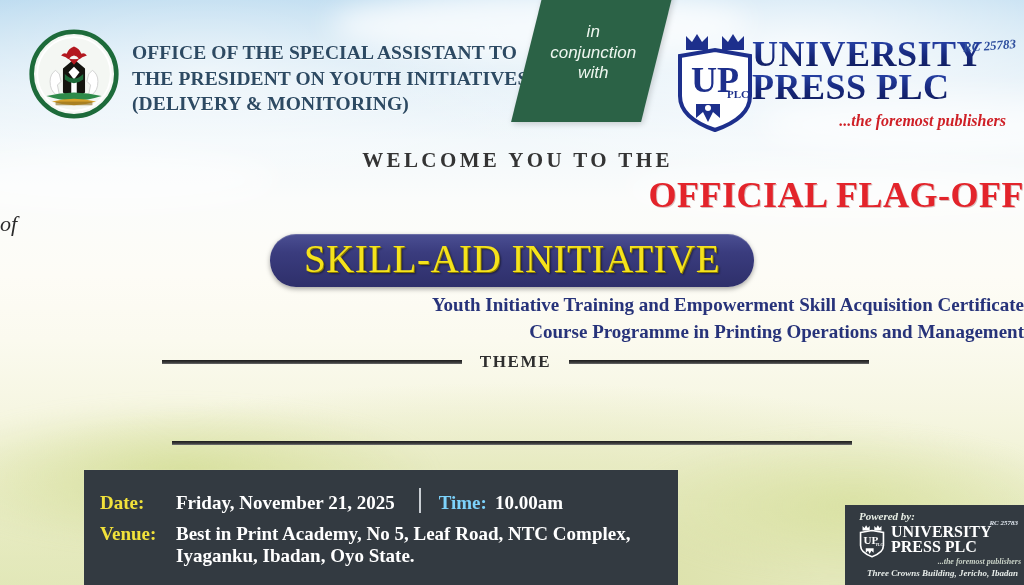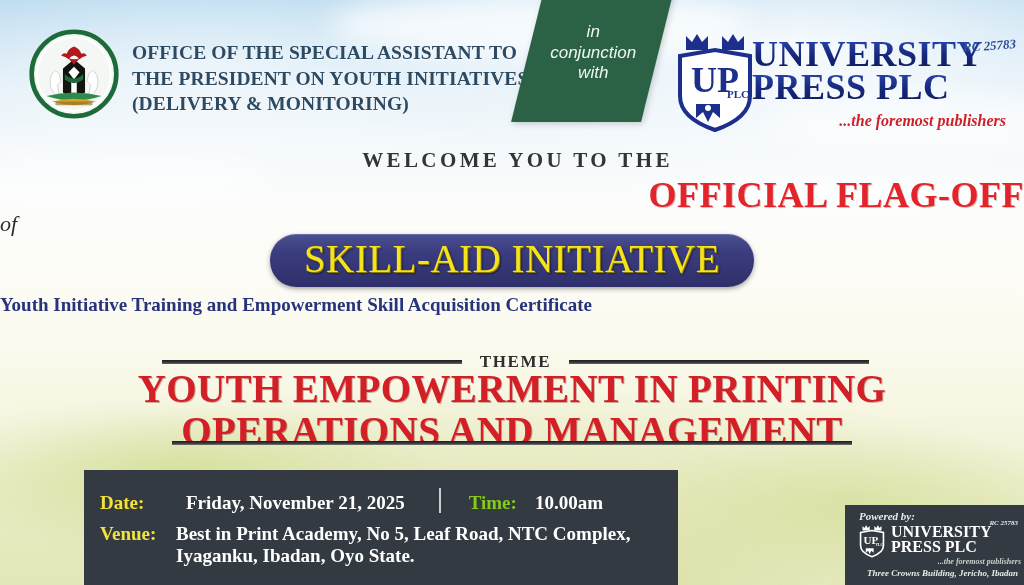--- a/index.html
+++ b/index.html
@@ -113,21 +113,21 @@
   }
   #pill-text {
     font-family:"Liberation Serif", serif; font-weight:normal;
     font-size:39px; line-height:1.02; letter-spacing:.5px;
     color:#f5e31c;
     text-shadow:1px 1px 0 #8a7a00, 2px 2px 2px rgba(0,0,0,.45);
     white-space:nowrap;
   }
 
   #subtitle {
-    position:absolute; left:0; top:292px; width:1024px; text-align:left;
+    position:absolute; left:0; top:292px; width:1024px; text-align:right;
     font-family:"Liberation Serif", serif; font-weight:bold;
     font-size:19px; line-height:1.42; color:#27337a;
   }
   #subtitle span { display:block; }
 
   #theme-row {
     position:absolute; left:0; top:352px; width:1024px;
     display:flex; align-items:center; justify-content:center; gap:18px;padding-left:7px;
   }
   #theme-row .rule {
@@ -160,26 +160,26 @@
     box-shadow:0 0 0 1px rgba(255,255,255,.06);
     padding:14px 0 0 16px;
     color:#ffffff;
     font-family:"Liberation Serif", serif;
   }
   .drow { display:flex; align-items:baseline; }
   .dlabel {
     color:#f2e23a; font-weight:bold; font-size:19px; width:76px; flex:0 0 76px;
   }
   .dval { font-weight:bold; font-size:19px; white-space:nowrap; }
-  #row1 { margin-bottom:9px;gap:10px; }
+  #row1 { margin-bottom:9px; }
   #divider-v {
     display:inline-block; width:2px; height:25px; background:#c9ced3;
     margin:0 18px 0 24px; position:relative; top:4px;
   }
-  #time-label { color:#84cc16; font-weight:bold; font-size:19px; margin-right:8px; }
+  #time-label { color:#7dd3fc; font-weight:bold; font-size:19px; margin-right:8px; }
   #venue-line2 { margin-left:76px; font-weight:bold; font-size:19px; }
 
   
   #powered {
     position:absolute; left:845px; top:505px; width:179px; height:96px;
     background:#333a41; color:#fff; overflow:hidden;
   }
   #powered-label {
     position:absolute; left:14px; top:5px;
     font-family:"Liberation Serif", serif; font-style:italic; font-weight:bold;
@@ -275,32 +275,29 @@
   <div id="of">of</div>
 
   <div id="pill-wrap">
     <div id="pill">
       <div id="pill-text">SKILL-AID INITIATIVE</div>
     </div>
   </div>
 
   <div id="subtitle">
     <span>Youth Initiative Training and Empowerment Skill Acquisition Certificate</span>
+    <span>Course Programme in Printing Operations and Management</span>
   </div>
 
   <div id="theme-row">
     <div class="rule"></div>
     <div id="theme-label">THEME</div>
     <div class="rule"></div>
   </div>
 
-  <div id="theme-title">
-    <span>YOUTH EMPOWERMENT IN PRINTING</span>
-    <span>OPERATIONS AND MANAGEMENT</span>
-  </div>
 
   <div id="under-rule"></div>
 
   <div id="details">
     <div class="drow" id="row1">
       <div class="dlabel">Date:</div>
       <div class="dval">Friday, November 21, 2025</div>
       <span id="divider-v"></span>
       <span id="time-label">Time:</span>
       <span class="dval">10.00am</span>

